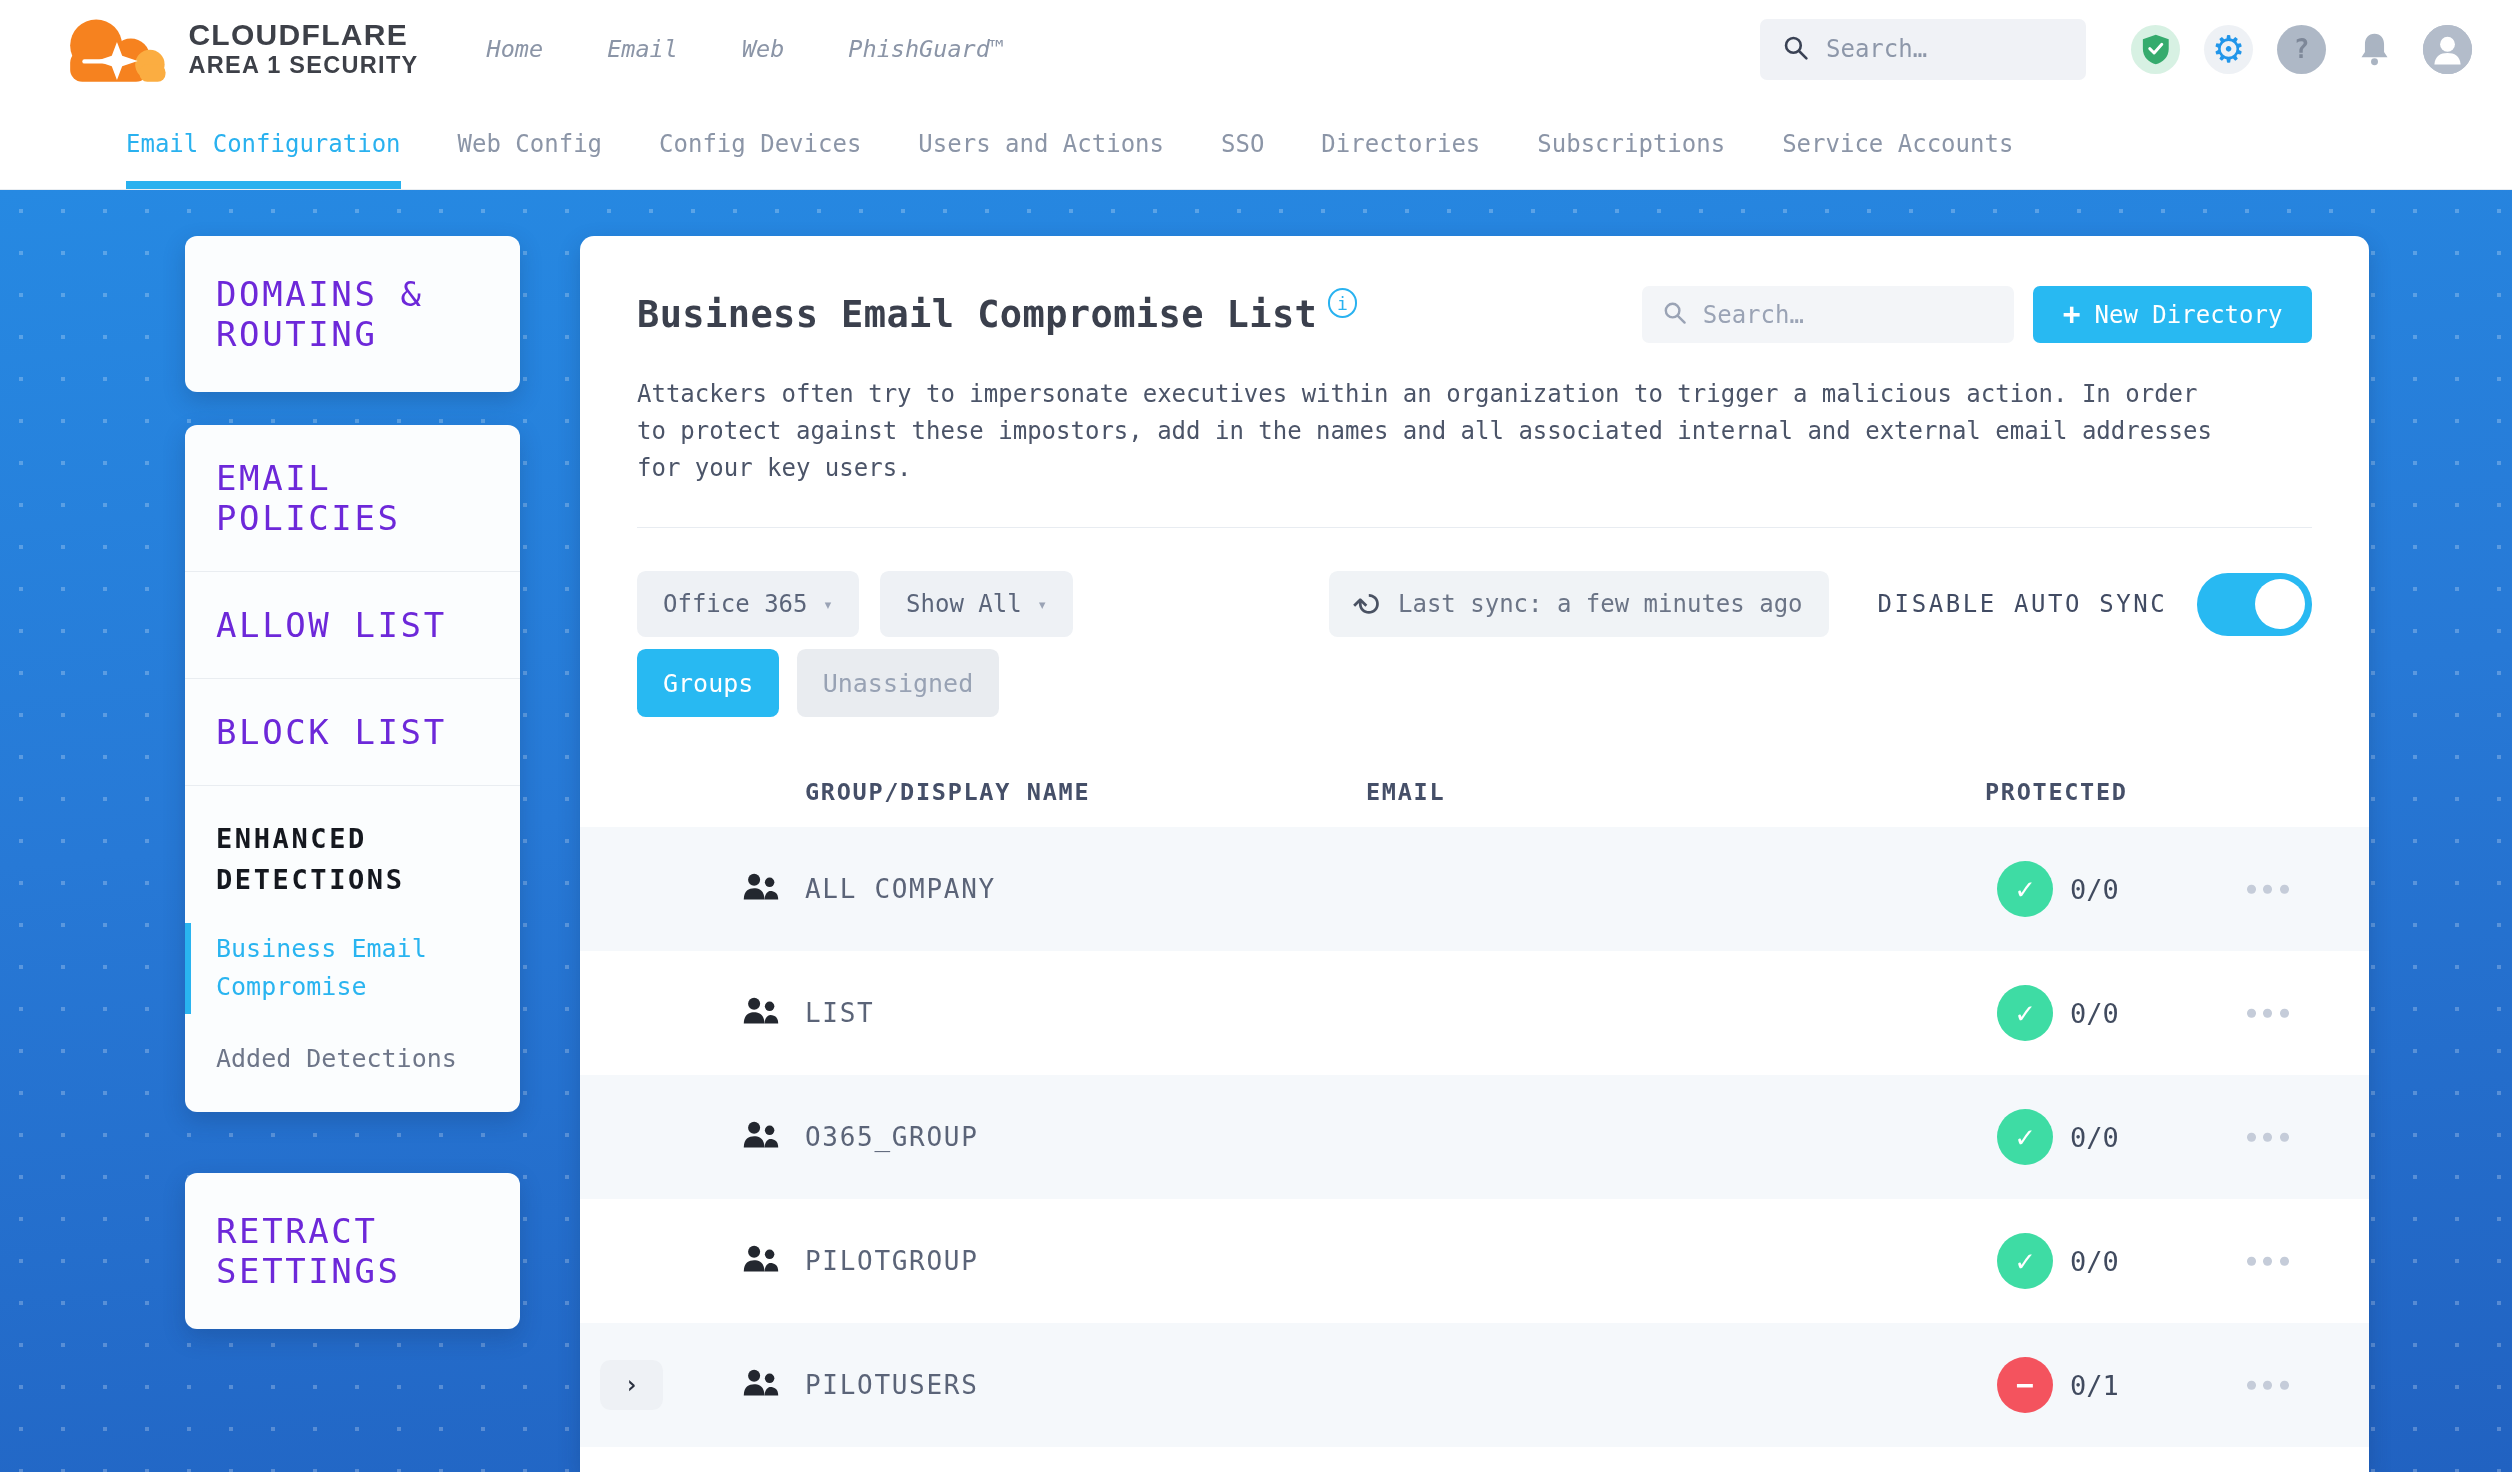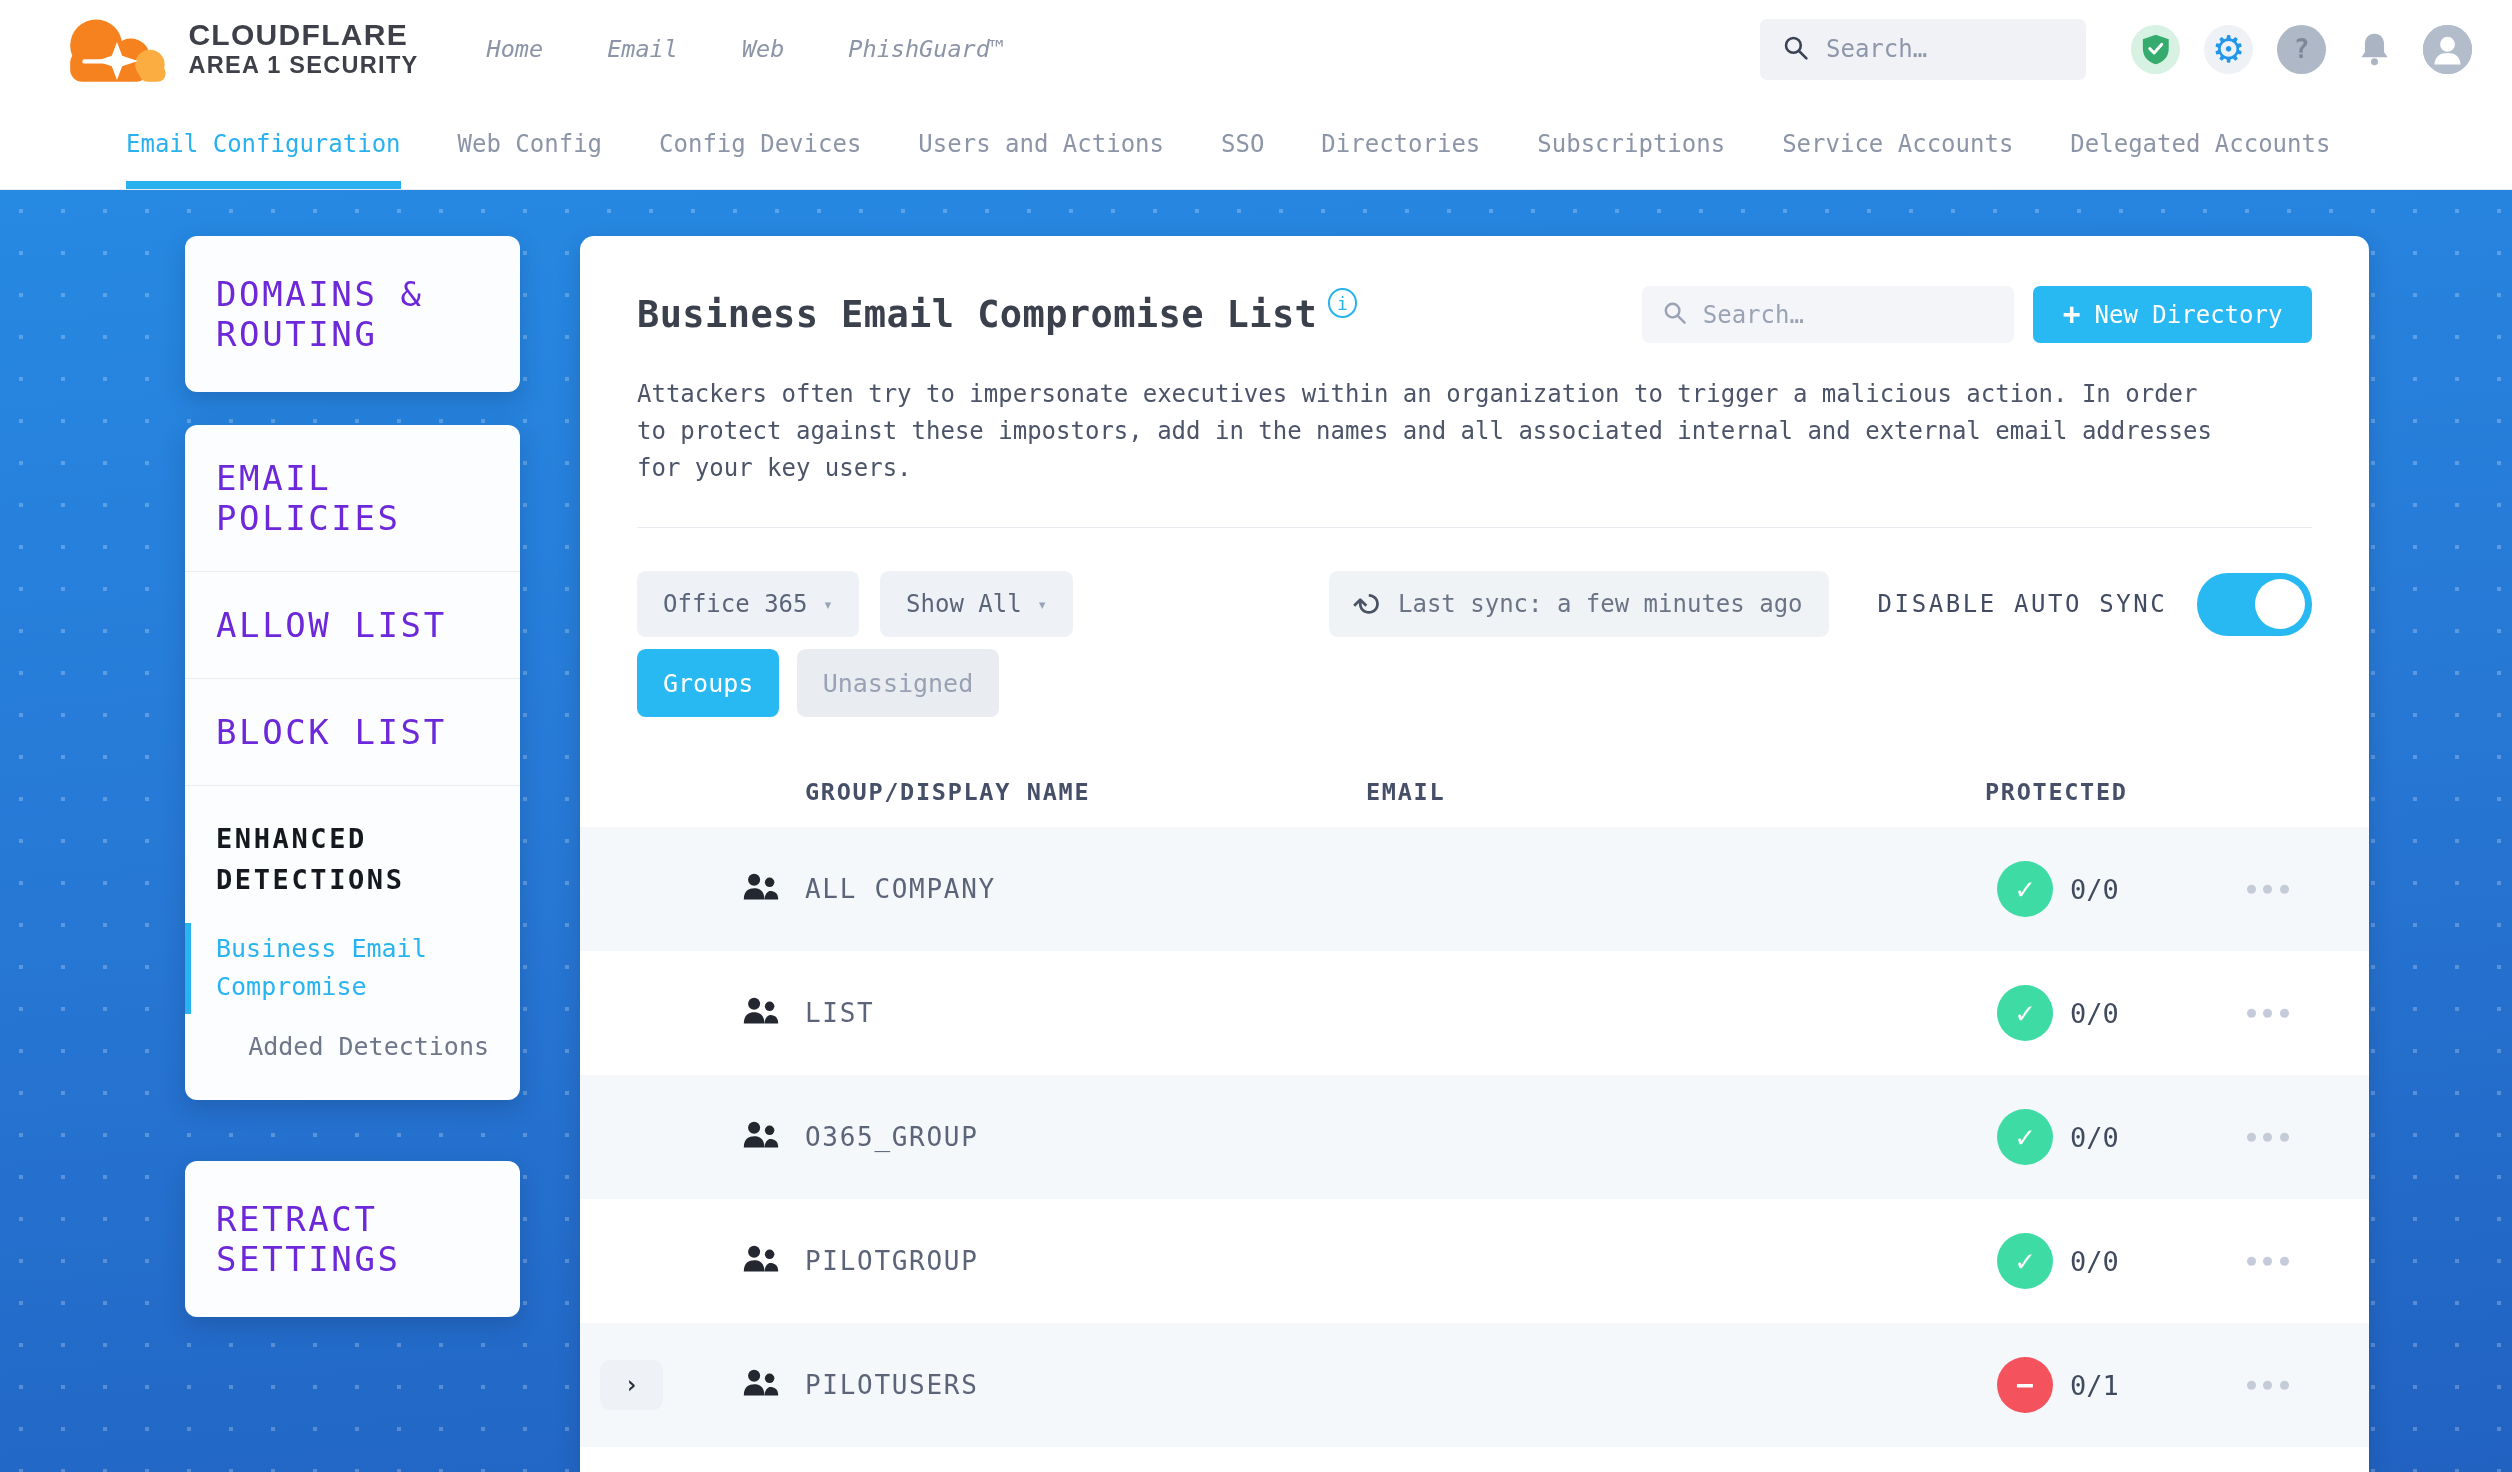--- a/index.html
+++ b/index.html
@@ -44,21 +44,21 @@
   .side-card { background:#fbfdfe; border-radius:12px; box-shadow:0 8.7px 22.6px rgba(16,42,84,0.22); }
   .side-card.single { padding:38px 31px; margin-bottom:33px; cursor:pointer; }
   .side-label { font-size:34px; color:#6d28d9; letter-spacing:2.6px; }
   .side-section { padding:33px 31px; border-top:0.9px solid #e9edf1; cursor:pointer; }
   .side-section:first-child { border-top:none; }
   .side-section.heading { cursor:default; }
   .side-heading { font-size:27px; font-weight:700; color:#15181f; letter-spacing:2.6px; line-height:1.5; }
   .sub-item { font-size:25px; line-height:1.55; cursor:pointer; }
   .sub-item.active { color:#29b4f0; margin-top:29.6px; position:relative; }
   .sub-item.active::before { content:""; position:absolute; left:-31px; top:-7px; bottom:-7px; width:6px; background:#29b4f0; }
-  .sub-item.plain { color:#6e7689; margin-top:21px;text-align:right; }
+  .sub-item.plain { color:#6e7689; margin-top:33px; }
   .card2 { margin-bottom:61px; }
 
   
   .main-card { width:1789px; flex:none; margin-left:60px; background:#ffffff; border-radius:14px 14px 0 0;
     box-shadow:0 8.7px 22.6px rgba(16,42,84,0.22); height:1236px; overflow:hidden; padding:50px 57px 0; position:relative; }
 
   .title-row { display:flex; align-items:center; }
   .page-title { font-size:37px; font-weight:700; color:#3b404d; letter-spacing:0.4px; }
   .info-icon { width:29.6px; height:29.6px; border:2.2px solid #29b2f0; border-radius:50%; color:#29b2f0; font-size:18px;
     display:flex; align-items:center; justify-content:center; margin:-22.6px 0 0 10.4px; cursor:pointer; flex:none; }
@@ -180,21 +180,20 @@
 
 <nav class="subnav">
   <span class="subnav-item active">Email Configuration</span>
   <span class="subnav-item">Web Config</span>
   <span class="subnav-item">Config Devices</span>
   <span class="subnav-item">Users and Actions</span>
   <span class="subnav-item">SSO</span>
   <span class="subnav-item">Directories</span>
   <span class="subnav-item">Subscriptions</span>
   <span class="subnav-item">Service Accounts</span>
-  <span class="subnav-item">Delegated Accounts</span>
 </nav>
 
 <div class="canvas">
 
   <aside class="sidebar">
     <div class="side-card single">
       <span class="side-label">DOMAINS &amp; ROUTING</span>
     </div>
     <div class="side-card card2">
       <div class="side-section">

